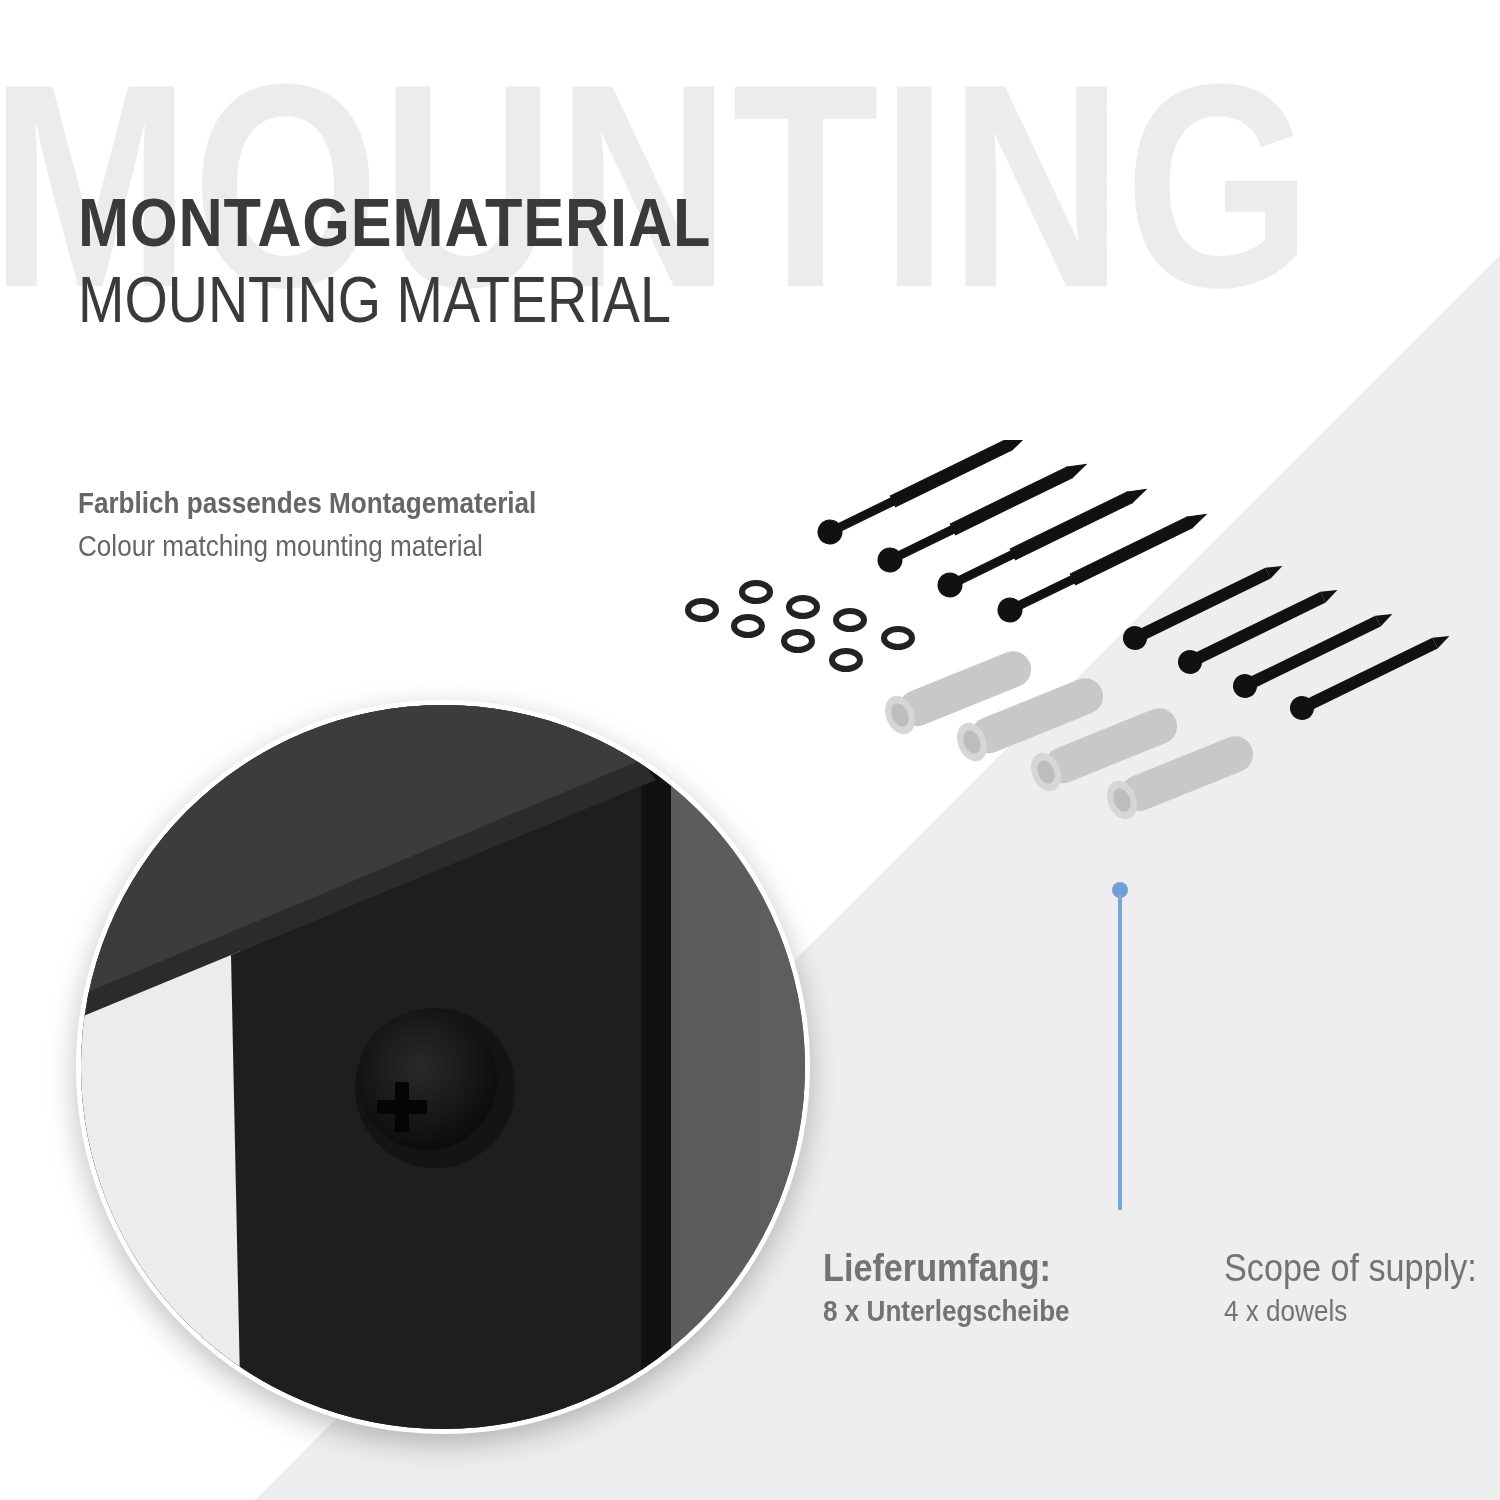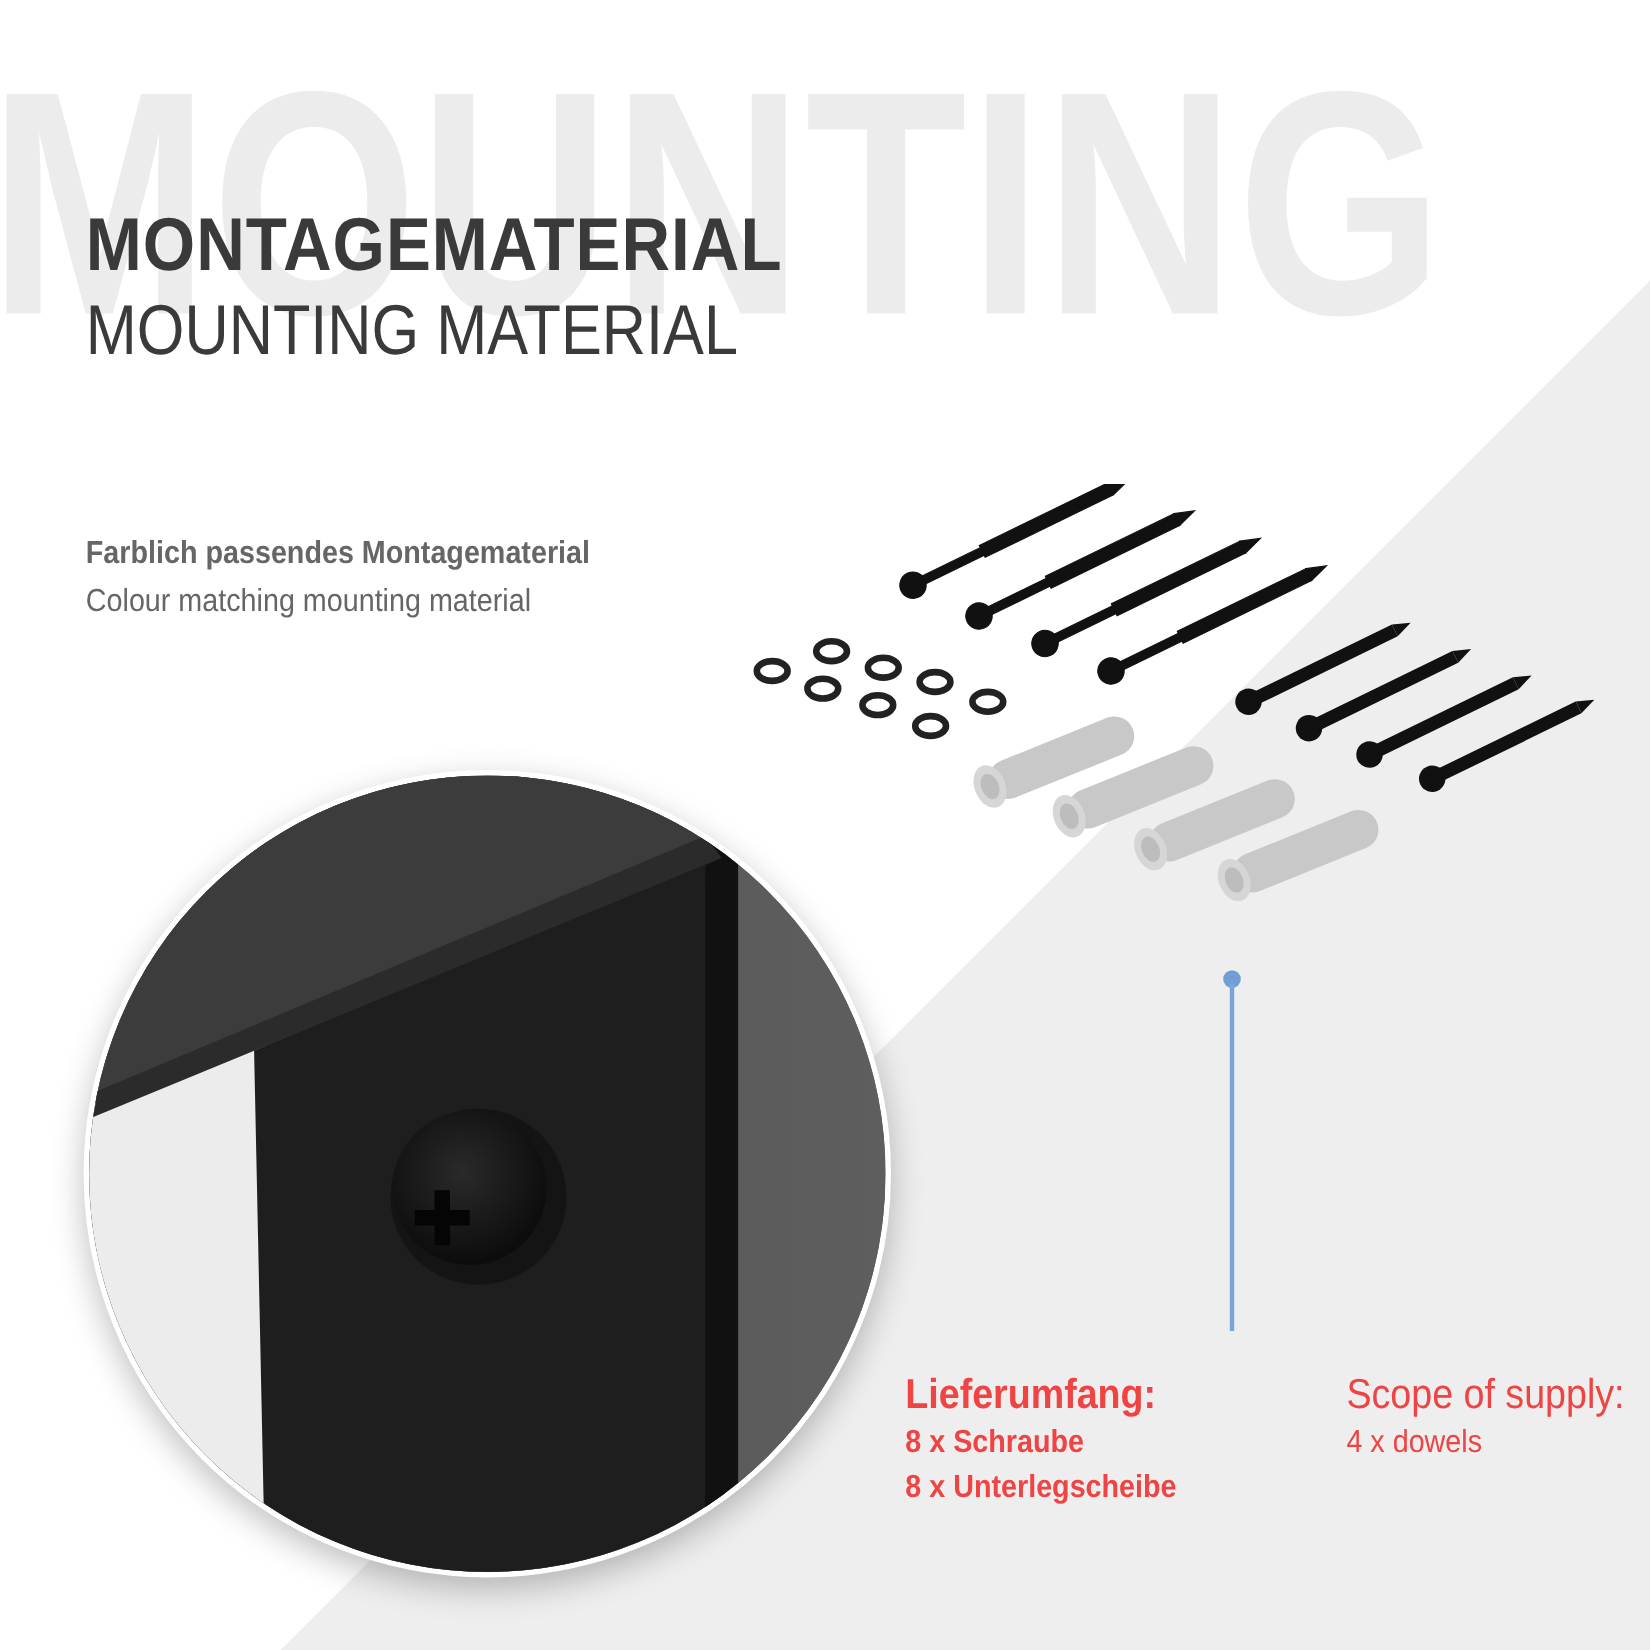--- a/index.html
+++ b/index.html
@@ -8,21 +8,21 @@
   .watermark { position:absolute; left:-10px; top:40px; font-family:"Liberation Sans", sans-serif; font-weight:700; font-size:290px; letter-spacing:2px; color:#ececec; transform:scaleX(0.83); transform-origin:left top; line-height:1; white-space:nowrap; }
   .title-de { position:absolute; left:78px; top:188px; font-weight:700; font-size:68px; color:#3a3a3a; transform:scaleX(0.9); transform-origin:left top; line-height:1; letter-spacing:1px; }
   .title-en { position:absolute; left:78px; top:268px; font-weight:400; font-size:64px; color:#3a3a3a; transform:scaleX(0.87); transform-origin:left top; line-height:1; }
   .sub-de { position:absolute; left:78px; top:487px; font-weight:700; font-size:29px; color:#666; transform:scaleX(0.9); transform-origin:left top; }
   .sub-en { position:absolute; left:78px; top:530px; font-weight:400; font-size:29px; color:#666; transform:scaleX(0.9); transform-origin:left top; }
   .circle { position:absolute; left:76px; top:700px; width:724px; height:724px; border-radius:50%; overflow:hidden; border:5px solid #fff; box-shadow:0 10px 30px rgba(0,0,0,0.25); background:#555; }
   .hw { position:absolute; left:660px; top:440px; width:820px; height:400px; }
   .pointer { position:absolute; left:1112px; top:882px; }
   .pointer .dot { width:16px; height:16px; border-radius:50%; background:#6f9fd6; }
   .pointer .line { position:absolute; left:6px; top:12px; width:4px; height:316px; background:#7aa5d8; }
-  .supply { position:absolute; top:1245px; color:#ef4444; }
+  .supply { position:absolute; top:1245px; color:#737373; }
   .supply .head { font-size:38px; line-height:46px; transform-origin:left top; }
   .supply .item { font-size:29px; line-height:41px; }
   .sup-de { left:823px; }
   .sup-de .head { font-weight:700; }
   .sup-de .item { font-weight:700; }
   .sup-en { left:1224px; }
   .sup-en .head { font-weight:400; }
   .sup-en .item { font-weight:400; }
   .cond { display:inline-block; transform:scaleX(0.9); transform-origin:left top; white-space:nowrap; }
 </style>
@@ -153,20 +153,19 @@
   </g>
 </svg>
 
 <div class="pointer">
   <div class="dot"></div>
   <div class="line"></div>
 </div>
 
 <div class="supply sup-de">
   <div class="head"><span class="cond">Lieferumfang:</span></div>
-  <div class="item"><span class="cond">8 x Schraube</span></div>
   <div class="item"><span class="cond">8 x Unterlegscheibe</span></div>
 </div>
 
 <div class="supply sup-en">
   <div class="head"><span class="cond">Scope of supply:</span></div>
   <div class="item"><span class="cond">4 x dowels</span></div>
 </div>
 
 </body></html>

